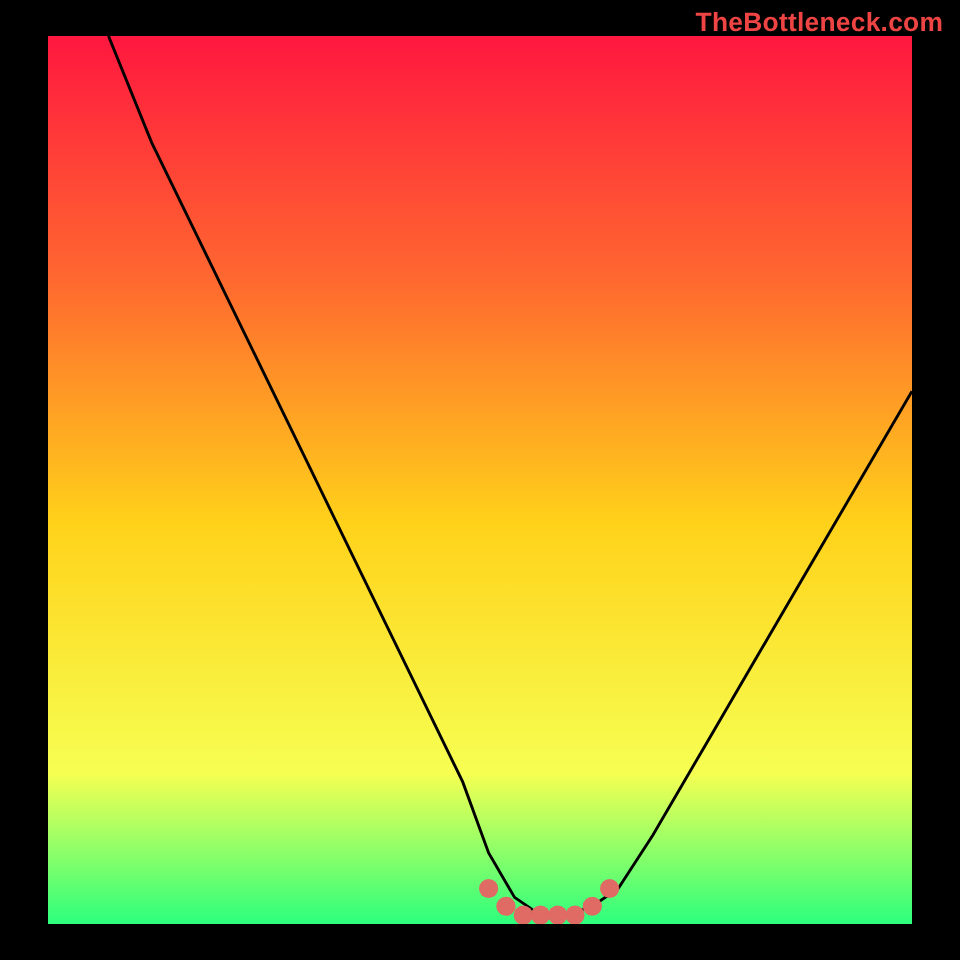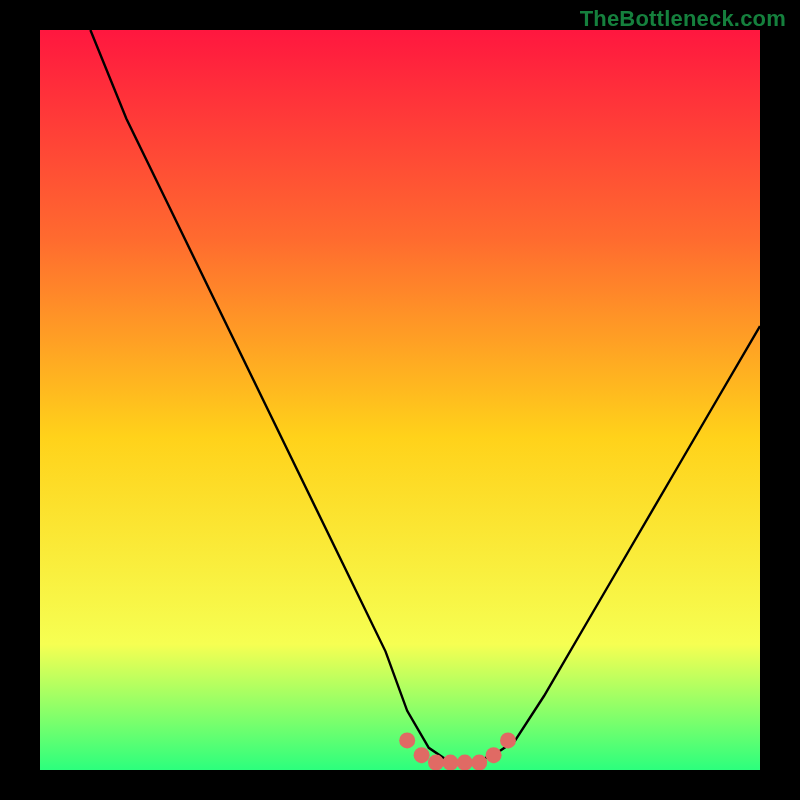--- a/index.html
+++ b/index.html
@@ -14,21 +14,21 @@
   .frame {
     position: relative;
     width: 800px;
     height: 800px;
     background: #000;
   }
   .watermark {
     position: absolute;
     top: 6px;
     right: 14px;
-    color: #15803d;
+    color: #ef4444;
     font-size: 22px;
     font-weight: 600;
     letter-spacing: 0.2px;
     user-select: none;
   }
   .plot {
     position: absolute;
     left: 40px;
     top: 30px;
     width: 720px;

